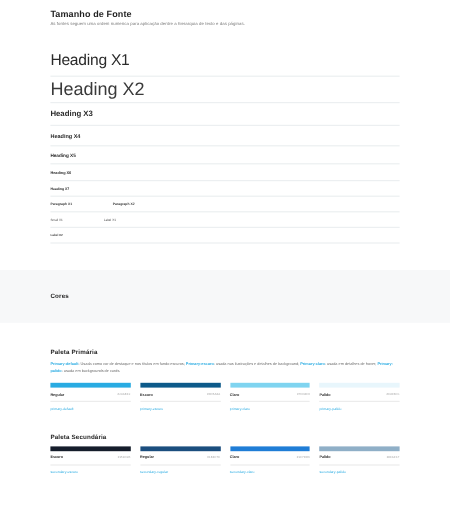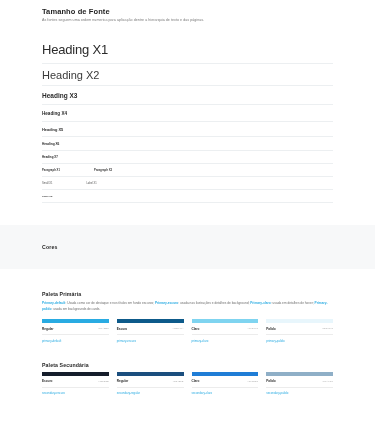--- a/index.html
+++ b/index.html
@@ -37,21 +37,21 @@
   .type-row {
     border-bottom: 0.6px solid #eceff1;
     display: flex;
     align-items: center;
     padding: 0 0 0 0;
   }
   .type-label { color: #2b2b2b; white-space: nowrap; }
   .type-row.r1 { height: 28px; }
   .type-row.r1 .type-label { font-size: 13px; font-weight: 400; letter-spacing: -0.2px; }
   .type-row.r2 { height: 22px; }
-  .type-row.r2 .type-label { font-size: 11px; font-weight: 400; color: #3a3a3a; }
+  .type-row.r2 .type-label { font-size: 15px; font-weight: 400; color: #3a3a3a; }
   .type-row.r3 { height: 19px; }
   .type-row.r3 .type-label { font-size: 6.5px; font-weight: bold; }
   .type-row.r4 { height: 17px; }
   .type-row.r4 .type-label { font-size: 4.6px; font-weight: bold; }
   .type-row.r5 { height: 15px; }
   .type-row.r5 .type-label { font-size: 3.9px; font-weight: bold; }
   .type-row.r6 { height: 14px; }
   .type-row.r6 .type-label { font-size: 3.2px; font-weight: bold; }
   .type-row.r7 { height: 13px; }
   .type-row.r7 .type-label { font-size: 2.9px; font-weight: bold; }

